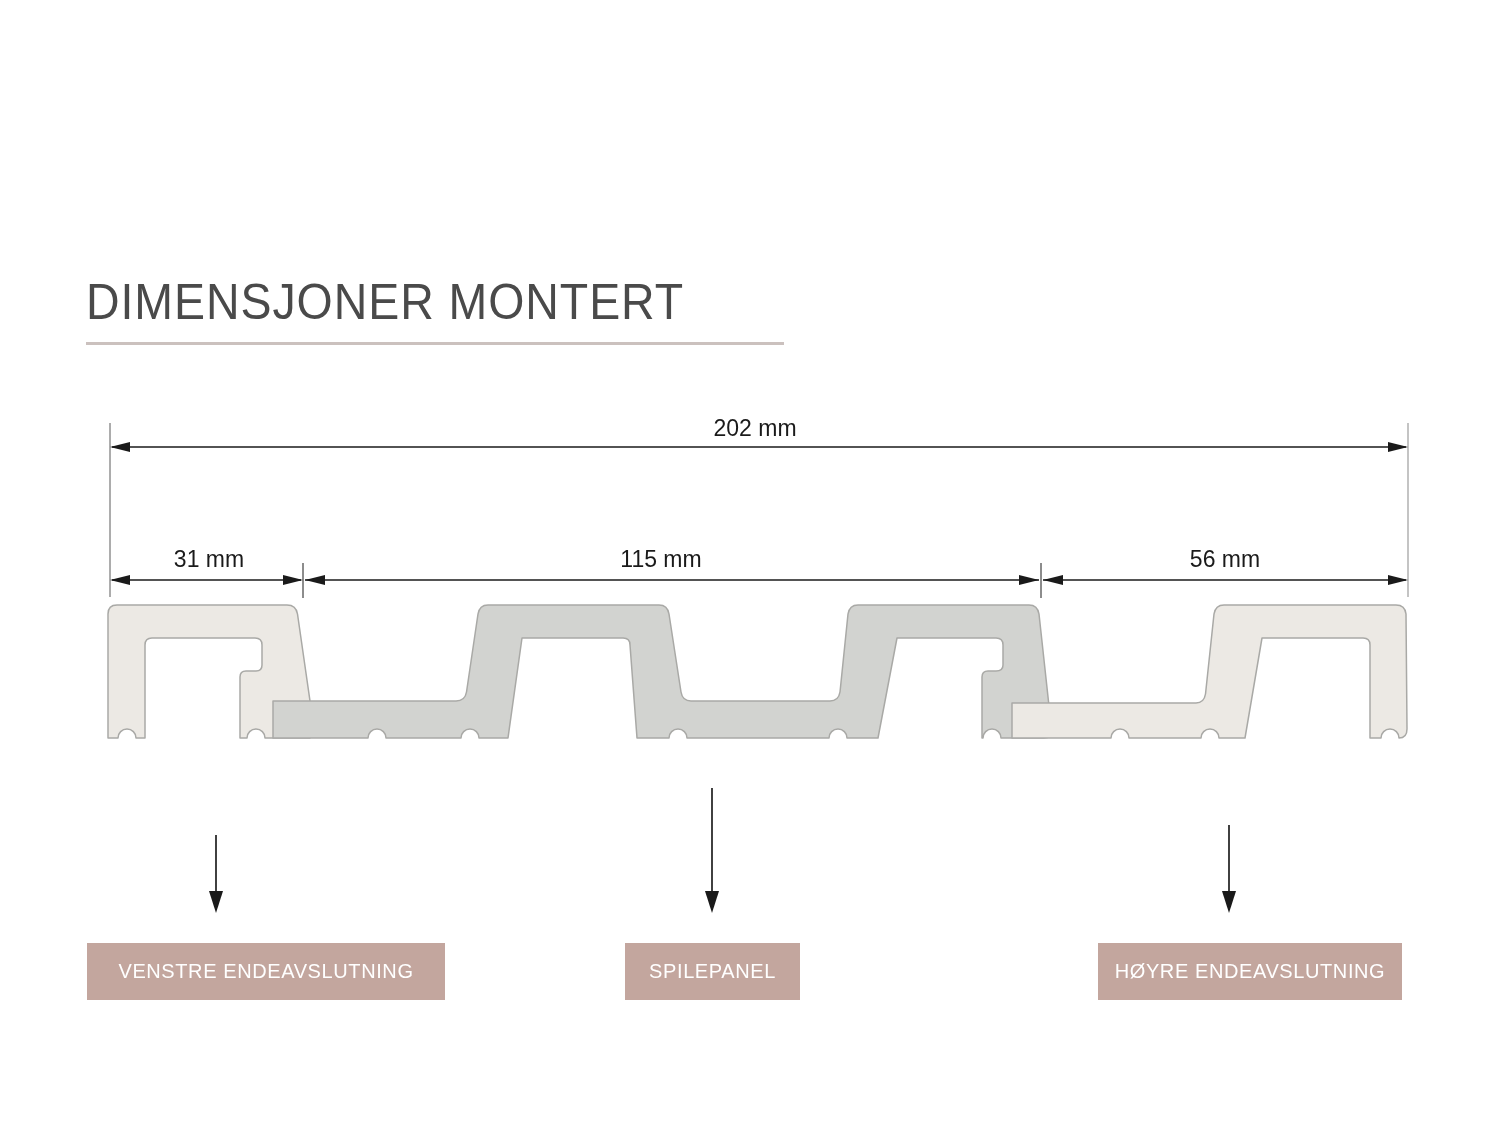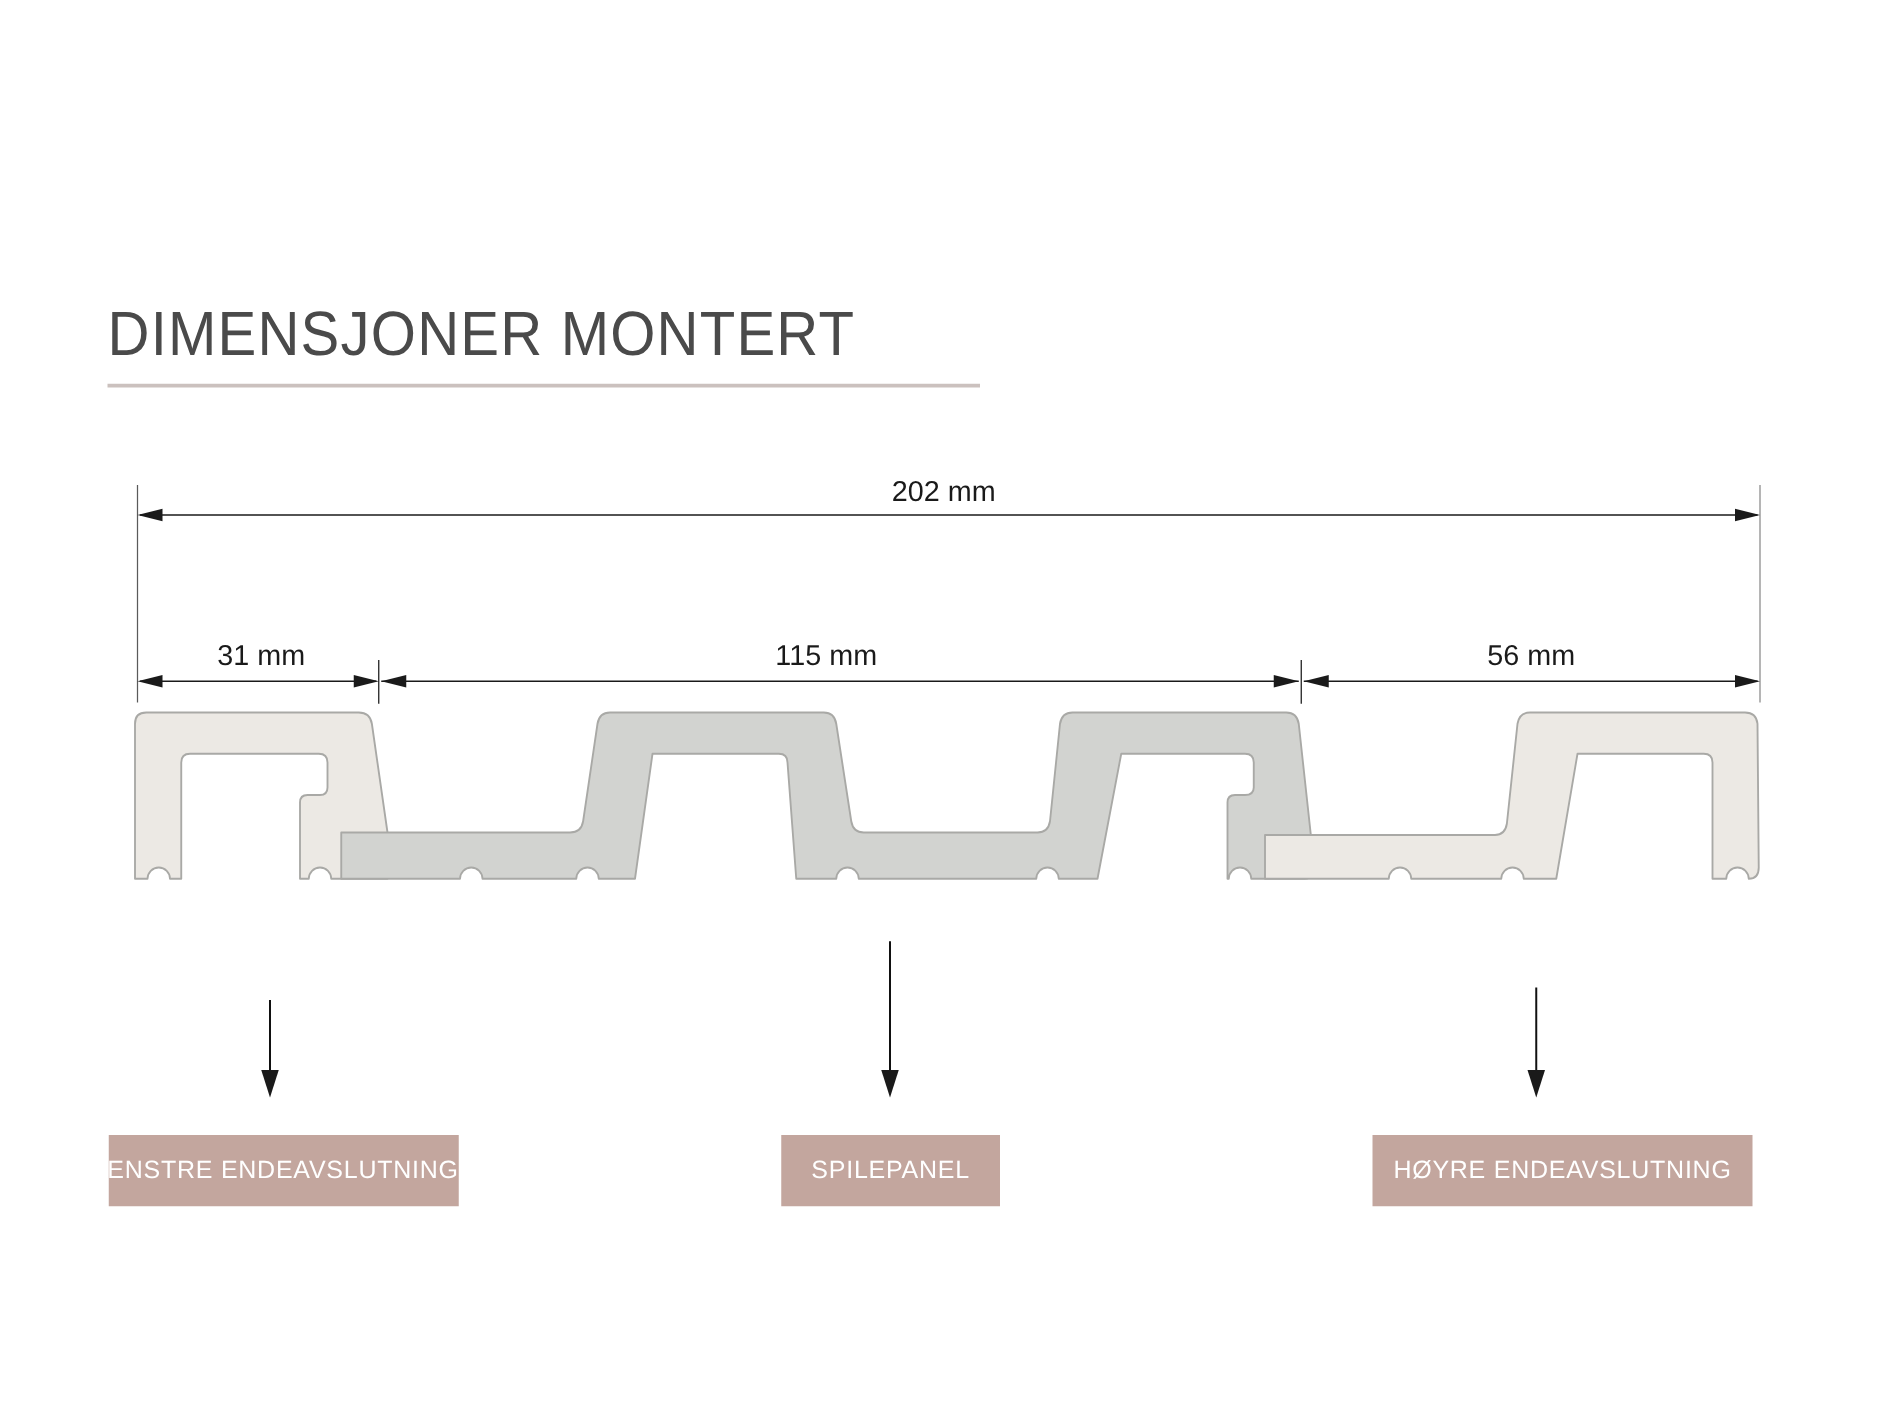--- a/index.html
+++ b/index.html
@@ -1,18 +1,18 @@
 <!DOCTYPE html>
 <html><head>
 <meta charset="utf-8">
 <style>
   html,body{margin:0;padding:0;background:#ffffff;}
   body{width:1504px;height:1130px;position:relative;overflow:hidden;
        font-family:"Liberation Sans", sans-serif;}
-  .page{position:absolute;inset:0;background:#ffffff;}
+  .page{position:absolute;inset:0;background:#ffffff;margin-top:35px;}
 
   .title{position:absolute;left:86px;top:238px;font-size:50px;font-weight:400;
          color:#4a4a4a;letter-spacing:1px;white-space:nowrap;
          transform:scaleX(0.93);transform-origin:left center;margin:0;}
   .title-rule{position:absolute;left:86px;top:307px;width:698px;height:3px;
               background:#cbc1be;}
 
   svg{position:absolute;left:0;top:0;}
   .profile{stroke:#a9a9a6;stroke-width:1.5;stroke-linejoin:round;}
   .dimline{stroke:#1a1a1a;stroke-width:1.3;}
@@ -20,21 +20,21 @@
   .extline-light{stroke:#b0b0b0;stroke-width:1.5;}
   .tick{stroke:#1a1a1a;stroke-width:1;}
   .arrowhead{fill:#1a1a1a;}
   .dimtext{font-family:"Liberation Sans",sans-serif;font-size:23px;fill:#1a1a1a;
            text-anchor:middle;}
   .pointer{stroke:#111111;stroke-width:1.6;}
 
   .tag{position:absolute;height:57px;background:#c3a69e;display:flex;
        align-items:center;justify-content:center;color:#ffffff;font-size:20px;
        letter-spacing:0.6px;white-space:nowrap;}
-  .tag-left{left:87px;top:908px;width:280px;justify-content:flex-end;}
+  .tag-left{left:87px;top:908px;width:358px;}
   .tag-mid{left:625px;top:908px;width:175px;}
   .tag-right{left:1098px;top:908px;width:304px;}
 </style>
 </head>
 <body>
 
 <div class="page">
 
   <h1 class="title">DIMENSJONER MONTERT</h1>
   <div class="title-rule"></div>

